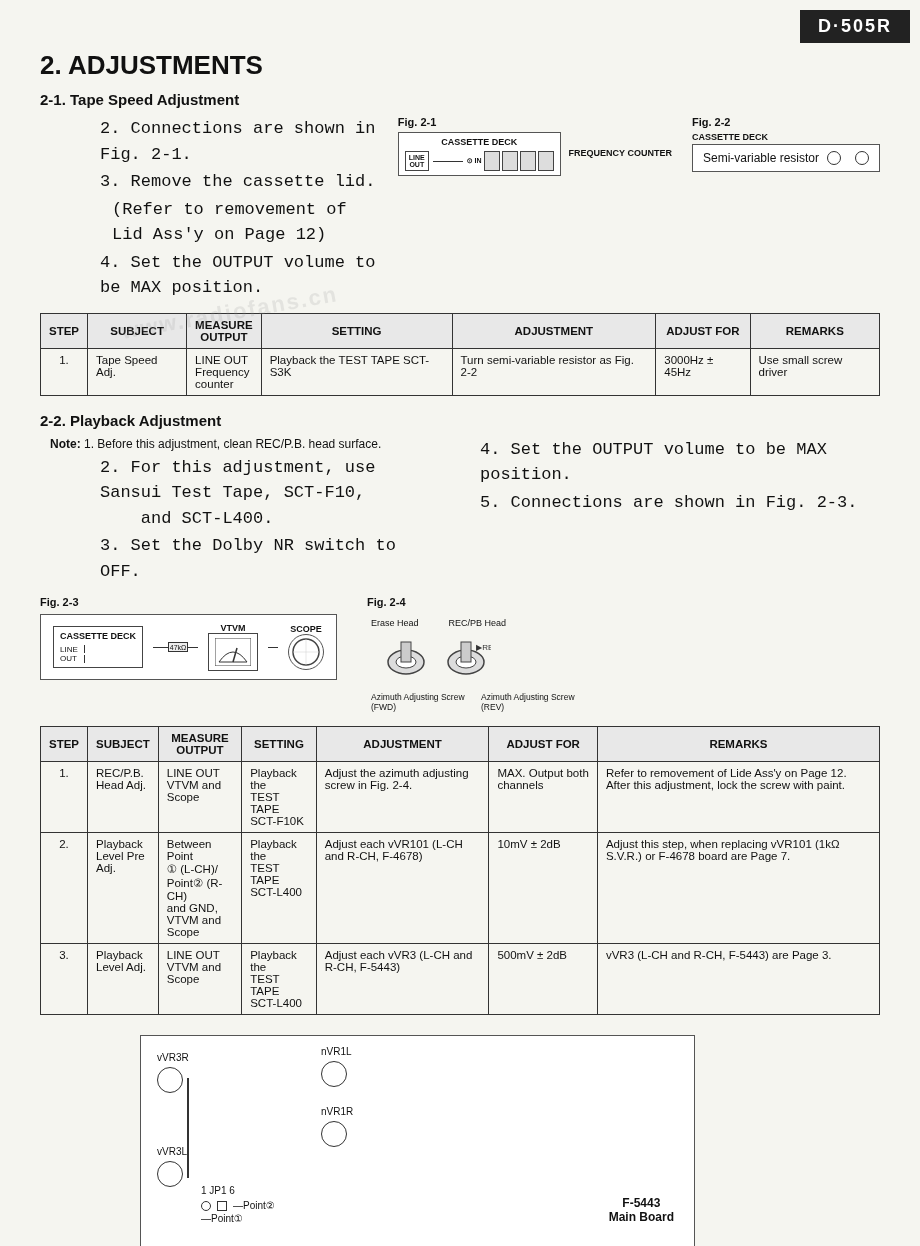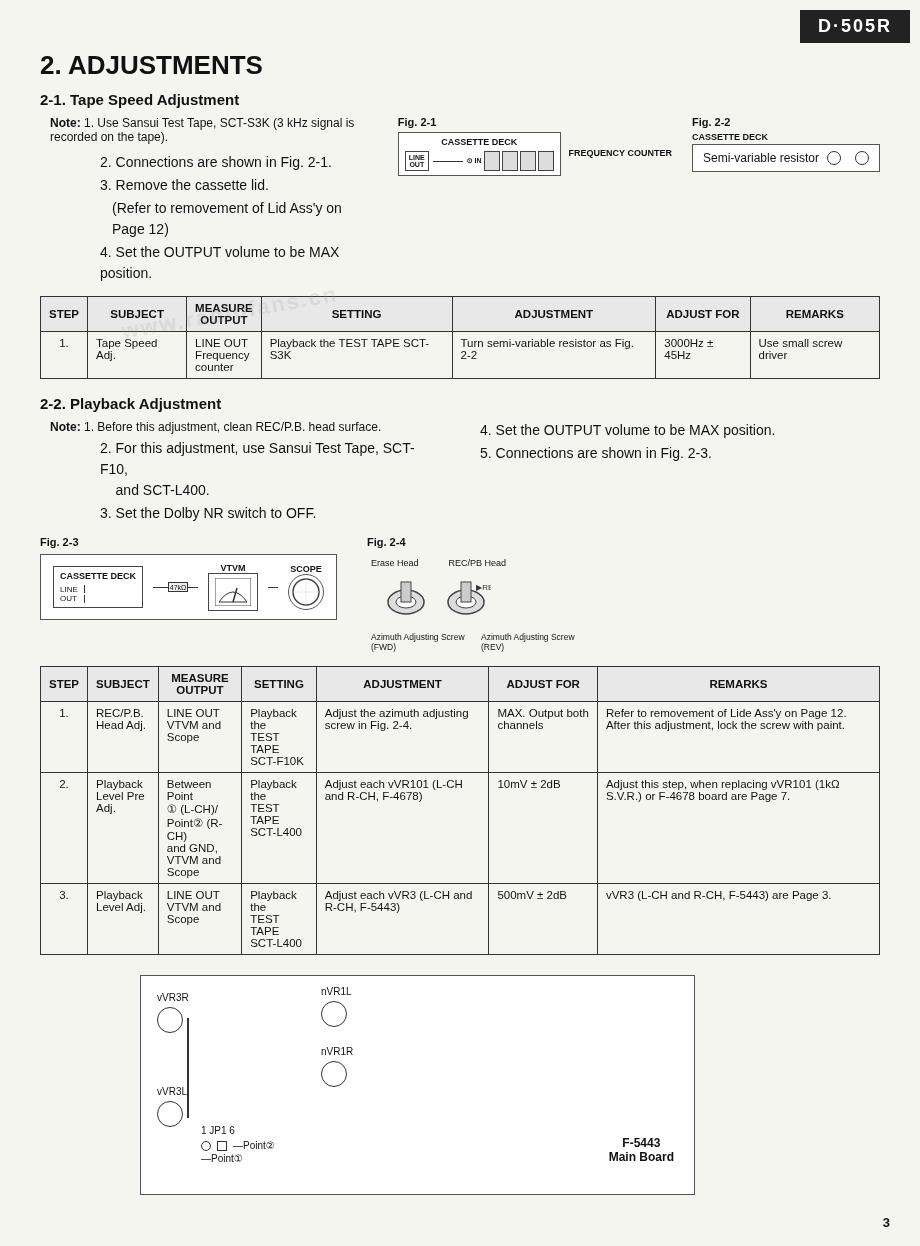--- a/index.html
+++ b/index.html
@@ -176,39 +176,36 @@
       left: 120px;
       letter-spacing: 2px;
     }
 
     .notes-list {
       list-style: none;
       margin-left: 60px;
     }
     .notes-list li {
       margin-bottom: 2px;
-      font-size: 14px;
+      font-size: 17px;
       line-height: 1.5;
+      font-family: Liberation Mono, monospace;
     }
   </style>
 </head>
 <body>
 
 <div class="header-badge">D·505R</div>
 
 <div class="section-main-title">2. ADJUSTMENTS</div>
 
 <div class="section-sub-title">2-1. Tape Speed Adjustment</div>
 
 <div style="display:flex; gap:20px; align-items:flex-start;">
   <div style="flex:1;">
-    <div style="margin-left:10px; margin-bottom:8px;">
-      <span class="note-label" style="font-weight:bold;">Note:</span>
-      <span> 1. Use Sansui Test Tape, SCT-S3K (3 kHz signal is recorded on the tape).</span>
-    </div>
     <div class="notes-list">
       <li>2. Connections are shown in Fig. 2-1.</li>
       <li>3. Remove the cassette lid.</li>
       <li style="margin-left:12px;">(Refer to removement of Lid Ass'y on Page 12)</li>
       <li>4. Set the OUTPUT volume to be MAX position.</li>
     </div>
   </div>
 
   <div style="min-width:200px;">
     <div class="fig-label">Fig. 2-1</div>

